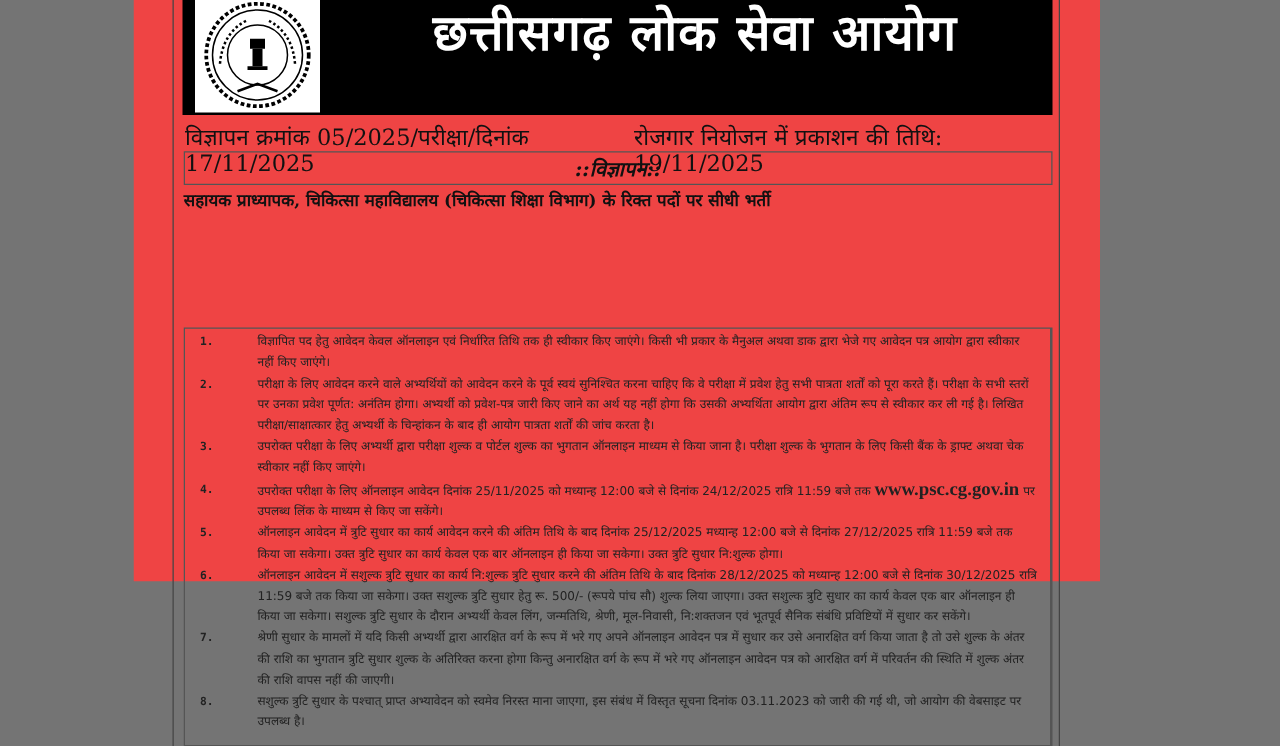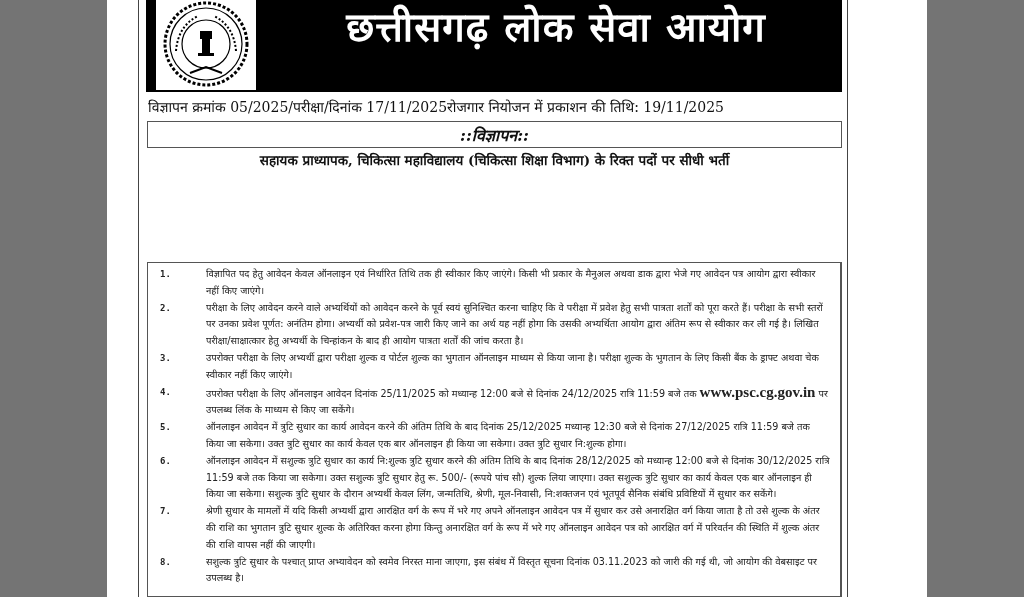--- a/index.html
+++ b/index.html
@@ -3,23 +3,22 @@
 <meta charset="utf-8">
 <style>
   html, body { margin:0; padding:0; }
   body {
     width:1024px; height:597px; overflow:hidden;
     background:#747474;
     font-family:"DejaVu Serif", "Liberation Serif", serif;
     position:relative;
   }
   .page {
-    position:absolute; left:107px; top:0; width:773px; height:597px;
-    background:#ffffff;
-    padding-left:47px;
+    position:absolute; left:107px; top:0; width:773px; height:465px;
+    background:#ef4444;
   }
   .frame {
     position:absolute; left:31px; top:0; width:710px; height:597px;
     border-left:1.5px solid #444; border-right:1.5px solid #444;
     box-sizing:border-box;
   }
   .header {
     position:absolute; left:39px; top:0; width:696px; height:92px;
     background:#000; color:#fff;
   }
@@ -32,29 +31,29 @@
     position:absolute; left:140px; top:0px; width:540px;
     font-size:40px; font-weight:bold; text-align:center; letter-spacing:1px;
     line-height:54px;
   }
   .address {
     position:absolute; left:140px; top:64px; width:540px;
     font-size:14.5px; text-align:center; font-weight:bold;
   }
   .refline {
     position:absolute; left:41px; top:97px; width:692px;
-    font-size:14px; display:flex; color:#111;
+    font-size:18px; display:flex; justify-content:space-between; color:#111;
   }
   .box {
     position:absolute; border:1.3px solid #555; box-sizing:border-box;
     display:flex; align-items:center; justify-content:center; color:#111;
   }
   .vigyapan { left:40px; top:121px; width:695px; height:27px; font-size:16px; font-weight:bold;font-style:italic; }
   .subject {
-    position:absolute; left:40px; top:151px; width:695px; text-align:center;
+    position:absolute; left:40px; top:151px; width:695px; text-align:left;
     font-size:13.5px; font-weight:bold; color:#111;
   }
   .dates { left:40px; top:172px; width:695px; height:32px; font-size:13px; }
   .important {
     position:absolute; left:40px; top:213px; width:695px; height:37px;
     background:#000; color:#fff; font-size:17px; font-weight:bold;
     display:flex; align-items:center; justify-content:center;
   }
   .list {
     position:absolute; left:40px; top:262px; width:695px; height:335px;
@@ -114,21 +113,21 @@
     <div class="item">
       <span class="num">3.</span>
       <span class="txt">उपरोक्त परीक्षा के लिए अभ्यर्थी द्वारा परीक्षा शुल्क व पोर्टल शुल्क का भुगतान ऑनलाइन माध्यम से किया जाना है। परीक्षा शुल्क के भुगतान के लिए किसी बैंक के ड्राफ्ट अथवा चेक स्वीकार नहीं किए जाएंगे।</span>
     </div>
     <div class="item">
       <span class="num">4.</span>
       <span class="txt"><span>उपरोक्त परीक्षा के लिए ऑनलाइन आवेदन दिनांक 25/11/2025 को मध्यान्ह 12:00 बजे से दिनांक 24/12/2025  रात्रि 11:59 बजे तक </span><b>www.psc.cg.gov.in</b><span> पर उपलब्ध लिंक के माध्यम से किए जा सकेंगे।</span></span>
     </div>
     <div class="item">
       <span class="num">5.</span>
-      <span class="txt">ऑनलाइन आवेदन में त्रुटि सुधार का कार्य आवेदन करने की अंतिम तिथि के बाद दिनांक 25/12/2025 मध्यान्ह 12:30 बजे से दिनांक 27/12/2025 रात्रि 11:59 बजे तक किया जा सकेगा। उक्त त्रुटि सुधार का कार्य केवल एक बार ऑनलाइन ही किया जा सकेगा। उक्त त्रुटि सुधार नि:शुल्क होगा।</span>
+      <span class="txt">ऑनलाइन आवेदन में त्रुटि सुधार का कार्य आवेदन करने की अंतिम तिथि के बाद दिनांक 25/12/2025 मध्यान्ह 12:00 बजे से दिनांक 27/12/2025 रात्रि 11:59 बजे तक किया जा सकेगा। उक्त त्रुटि सुधार का कार्य केवल एक बार ऑनलाइन ही किया जा सकेगा। उक्त त्रुटि सुधार नि:शुल्क होगा।</span>
     </div>
     <div class="item">
       <span class="num">6.</span>
       <span class="txt">ऑनलाइन आवेदन में सशुल्क त्रुटि सुधार का कार्य नि:शुल्क त्रुटि सुधार करने की अंतिम तिथि के बाद दिनांक 28/12/2025 को मध्यान्ह 12:00 बजे से  दिनांक 30/12/2025 रात्रि 11:59 बजे तक किया जा सकेगा। उक्त सशुल्क त्रुटि सुधार हेतु रू. 500/- (रूपये पांच सौ) शुल्क लिया जाएगा। उक्त सशुल्क त्रुटि सुधार का कार्य केवल एक बार ऑनलाइन ही किया जा सकेगा। सशुल्क त्रुटि सुधार के दौरान अभ्यर्थी केवल लिंग, जन्मतिथि, श्रेणी, मूल-निवासी, नि:शक्तजन एवं भूतपूर्व सैनिक संबंधि प्रविष्टियों में सुधार कर सकेंगे।</span>
     </div>
     <div class="item">
       <span class="num">7.</span>
       <span class="txt">श्रेणी सुधार के मामलों में यदि किसी अभ्यर्थी द्वारा आरक्षित वर्ग के रूप में भरे गए अपने ऑनलाइन आवेदन पत्र में सुधार कर उसे अनारक्षित वर्ग किया जाता है तो उसे शुल्क के अंतर की राशि का भुगतान त्रुटि सुधार शुल्क के अतिरिक्त करना होगा किन्तु अनारक्षित वर्ग के रूप में भरे गए ऑनलाइन आवेदन पत्र को आरक्षित वर्ग में परिवर्तन की  स्थिति में शुल्क अंतर की राशि वापस नहीं की जाएगी।</span>
     </div>
     <div class="item">

